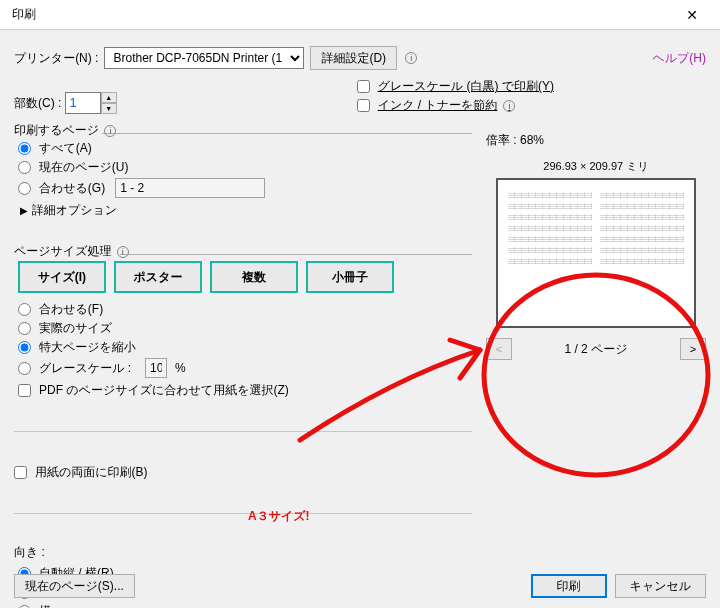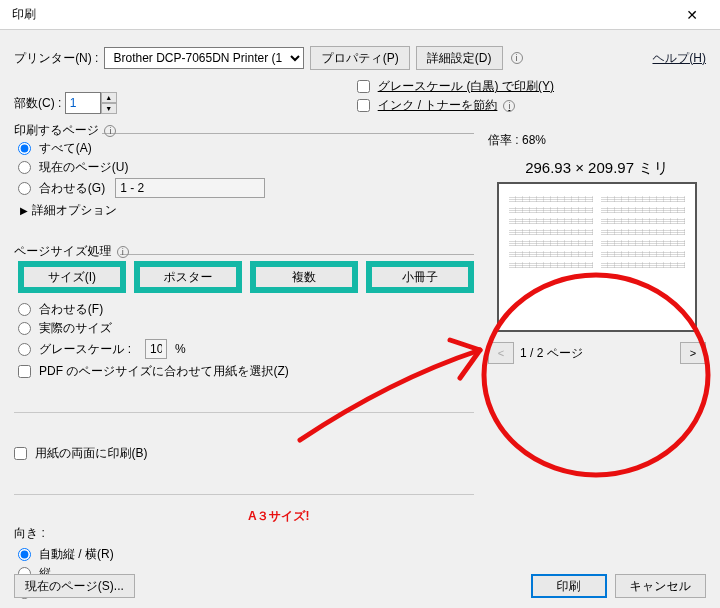--- a/index.html
+++ b/index.html
@@ -4,56 +4,56 @@
 <style>
 * { box-sizing: border-box; font-family: "Meiryo", "MS PGothic", sans-serif; font-size: 12px; }
 body { margin: 0; background: #f0f0f0; width: 720px; height: 608px; position: relative; }
 .titlebar { height: 30px; background: #fff; border-bottom: 1px solid #d0d0d0; display: flex; align-items: center; padding: 0 8px; }
 .titlebar .title { flex: 1; padding-left: 4px; }
 .titlebar .close { width: 40px; height: 28px; text-align: center; line-height: 28px; font-size: 14px; cursor: pointer; }
 .content { padding: 16px 14px; display: flex; flex-direction: column; gap: 8px; }
 .row1 { display: flex; align-items: center; gap: 6px; }
 select.printer { width: 200px; height: 22px; background: #fff; border: 1px solid #7a7a7a; padding: 0 4px; }
 .btn { height: 24px; padding: 0 10px; background: #e9e9e9; border: 1px solid #adadad; cursor: pointer; display: inline-flex; align-items: center; }
-.help { color: #0f172a; text-decoration: underline; cursor: pointer; margin-left: auto; }
+.help { color: #a21caf; cursor: pointer; margin-left: auto; }
 .row2 { display: flex; align-items: flex-end; gap: 40px; }
 .spin { width: 36px; height: 22px; border: 1px solid #7a7a7a; background: #fff; padding: 0 4px; color: #0060cc; }
 .spin-wrap { display: inline-flex; }
 .spin-btns { display: flex; flex-direction: column; }
 .spin-btns button { width: 16px; height: 11px; font-size: 7px; line-height: 7px; border: 1px solid #adadad; background: #e9e9e9; padding: 0; }
 .chk-group { display: flex; flex-direction: column; gap: 2px; margin-left: 200px; text-decoration: underline; }
 .chk-row { display: flex; align-items: center; gap: 4px; }
 input[type=checkbox], input[type=radio] { margin: 0 4px 0 0; }
 .info-icon { display: inline-block; width: 12px; height: 12px; border: 1px solid #888; border-radius: 50%; font-size: 9px; line-height: 11px; text-align: center; color: #555; margin-left: 2px; }
 .cols { display: flex; gap: 14px; }
 .left { flex: 1; display: flex; flex-direction: column; gap: 24px; }
 .right { width: 220px; display: flex; flex-direction: column; }
 .group { position: relative; }
 .group-label { position: relative; display: inline-block; padding-bottom: 4px; }
 .group hr { border: none; border-top: 1px solid #b0b0b0; margin: -10px 0 6px 0; margin-left: 88px; }
 .radio-row { display: flex; align-items: center; gap: 4px; margin: 2px 0 2px 4px; }
 input.range { width: 150px; height: 20px; border: 1px solid #a0a0a0; background: #f4f4f4; padding: 0 4px; margin-left: 6px; }
 .advopt { margin: 4px 0 0 6px; display: flex; align-items: center; gap: 4px; cursor: pointer; }
 .tri { font-size: 10px; }
 .size-row { display: flex; gap: 8px; margin: 6px 0 8px 4px; }
-.size-btn { width: 108px; height: 32px; background: #e9e9e9; border: 6px solid #14b8a6; cursor: pointer; }
+.size-btn { width: 88px; height: 32px; background: #e9e9e9; border: 2px solid #14b8a6; cursor: pointer; font-weight: bold; }
 .scale-in { width: 22px; height: 20px; border: 1px solid #a0a0a0; background: #f4f4f4; padding: 0 4px; margin-left: 10px; }
 .sep { border: none; border-top: 1px solid #c8c8c8; margin: 6px 0; }
 select.annot { width: 190px; height: 22px; background: #fff; border: 1px solid #7a7a7a; padding: 0 4px; margin: 4px 0 6px 0; }
 .preview-box { margin-top: 10px; text-align: center; }
-.dims { margin-bottom: 4px; font-size: 15px; }
+.dims { margin-bottom: 4px; font-size: 11px; }
 .preview { width: 200px; height: 150px; margin: 0 auto; background: #fff; border: 2px solid #555; position: relative; padding: 8px; }
 .sheet { display: flex; gap: 4px; height: 100%; }
 .page { flex: 1; display: flex; flex-direction: column; gap: 5px; padding: 4px 2px; }
 .staff { height: 6px; background: repeating-linear-gradient(0deg,#d8d8d8 0 1px,transparent 1px 2px); position: relative; }
 .staff::before { content:""; position:absolute; inset:0; background: repeating-linear-gradient(90deg,transparent 0 6px,#999 6px 7px); opacity:.3;}
 .nav-row { display: flex; align-items: center; gap: 6px; margin-top: 10px; justify-content: center; }
 .nav-btn { width: 26px; height: 22px; background: #e9e9e9; border: 1px solid #adadad; cursor: pointer; font-size: 11px; }
 .nav-btn.disabled { color: #aaa; }
-.page-ind { flex: 1; text-align: left; }
+.page-ind { flex: 1; text-align: center; }
 .footer { position: absolute; bottom: 10px; left: 14px; right: 14px; display: flex; align-items: center; }
 .footer .spacer { flex: 1; }
 .btn-primary { border: 2px solid #0078d7; padding: 3px 24px; }
 
 
 .annot-svg { position: absolute; inset: 0; pointer-events: none; }
 </style>
 </head>
 <body>
 
@@ -61,21 +61,20 @@
   <span class="title">印刷</span>
   <span class="close">✕</span>
 </div>
 
 <div class="content">
   <div class="row1">
     <span>プリンター(N) :</span>
     <select class="printer">
       <option>Brother DCP-7065DN Printer (1 コピー)</option>
     </select>
-    <button class="btn">プロパティ(P)</button>
     <button class="btn">詳細設定(D)</button>
     <span class="info-icon">i</span>
     <a class="help">ヘルプ(H)</a>
   </div>
 
   <div class="row2">
     <div>
       <span>部数(C) :</span>
       <span class="spin-wrap">
         <input class="spin" value="1" style="">
@@ -135,20 +134,24 @@
         </div>
         <div class="radio-row">
             <input type="radio" name="sz" style="">
             <span>合わせる(F)</span>
           </div>
         <div class="radio-row">
             <input type="radio" name="sz" style="">
             <span>実際のサイズ</span>
           </div>
         <div class="radio-row">
+            <input type="radio" name="sz" checked="" style="">
+            <span>特大ページを縮小</span>
+          </div>
+        <div class="radio-row">
             <input type="radio" name="sz" style="">
             <span>グレースケール :</span>
           <input class="scale-in" value="100" style="">
           <span style="margin-left:4px">%</span>
         </div>
         <label class="radio-row" style="margin-top:4px">
             <input type="checkbox" style="">
             <span>PDF のページサイズに合わせて用紙を選択(Z)</span>
           </label>
       </div>

